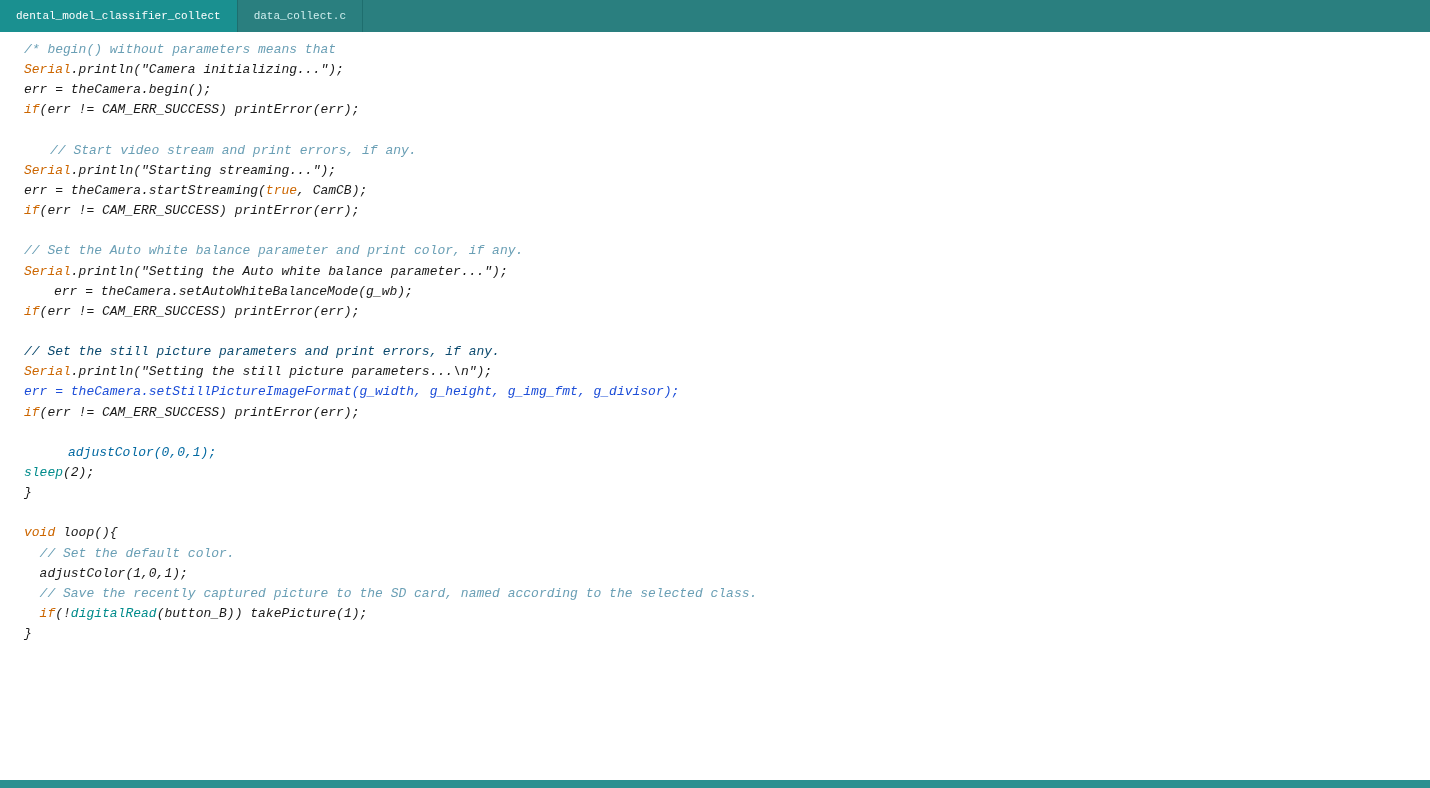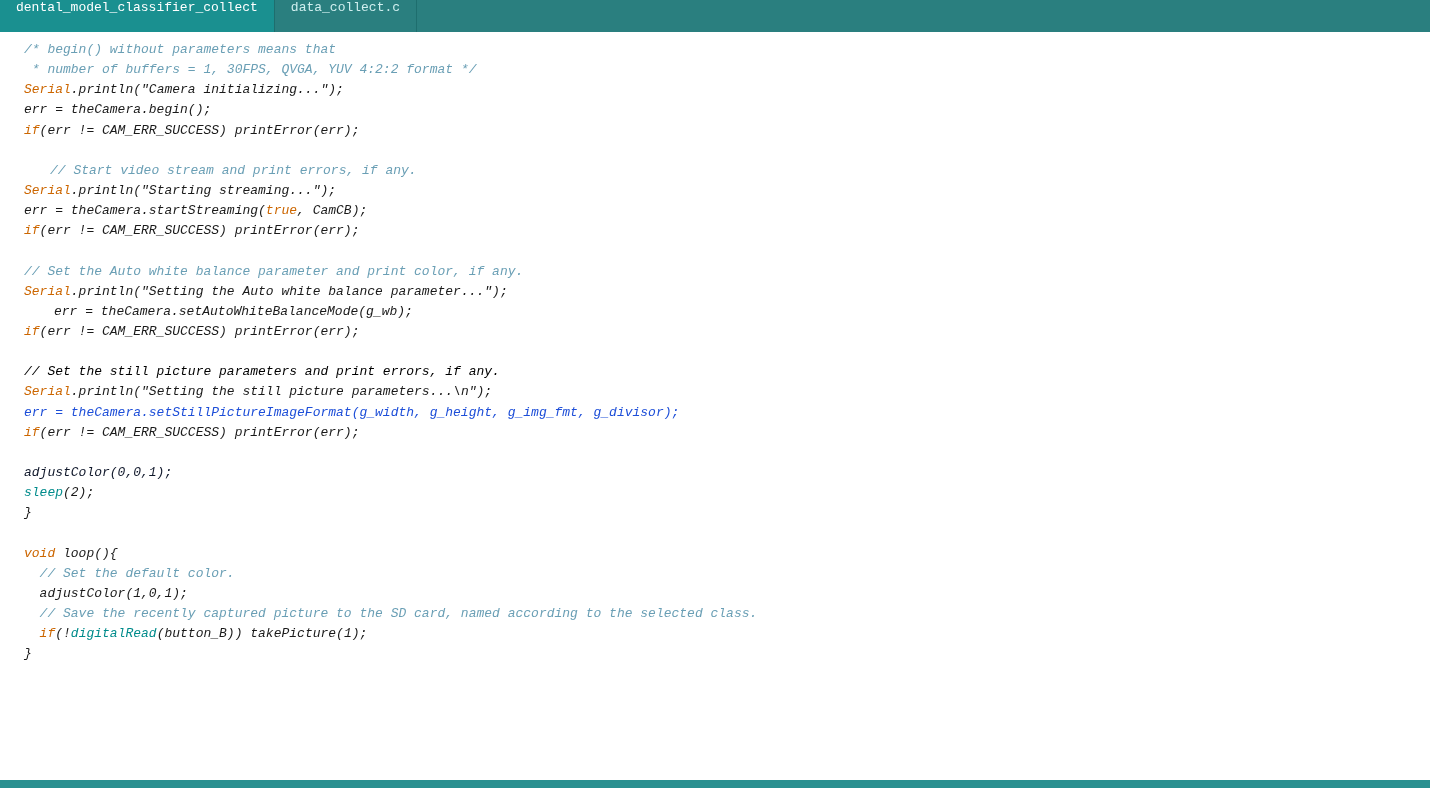--- a/index.html
+++ b/index.html
@@ -19,23 +19,24 @@
 
     .tab-bar {
       display: flex;
       background: #2a7f7f;
       height: 32px;
       align-items: stretch;
     }
 
     .tab {
       display: flex;
+      align-items: center;
       padding: 0 16px;
       cursor: pointer;
-      font-size: 13px;
+      font-size: 11px;
       color: #ffffff;
       font-family: 'Courier New', Courier, monospace;
       border-right: 1px solid #1e6e6e;
       user-select: none;
     }
 
     .tab.active {
       background: #1a9090;
       color: #ffffff;
     }
@@ -79,41 +80,40 @@
   <div class="tab active">
     <span>dental_model_classifier_collect</span>
   </div>
   <div class="tab inactive">
     <span>data_collect.c</span>
   </div>
 </div>
 
 <div class="code-area" id="code-container">
 <span class="code-line"><span style="color: rgb(106, 159, 181);">/* begin() without parameters means that</span></span>
-    <span class="code-line"><span style="color: rgb(106, 159, 181);"> * number of buffers = 1, 30FPS, QVGA, YUV 4:2:2 format */</span></span>
     <span class="code-line"><span style="color: rgb(204, 102, 0);">Serial</span><span style="color: rgb(26, 26, 26);">.println("Camera initializing...");</span></span>
     <span class="code-line"><span style="color: rgb(26, 26, 26);">err = theCamera.begin();</span></span>
     <span class="code-line"><span style="color: rgb(204, 102, 0);">if</span><span style="color: rgb(26, 26, 26);">(err != CAM_ERR_SUCCESS) printError(err);</span></span>
     <span class="code-line">&nbsp;</span>
     <span class="code-line"><span style="color: rgb(106, 159, 181); margin-left: 26px;">// Start video stream and print errors, if any.</span></span>
     <span class="code-line"><span style="color: rgb(204, 102, 0);">Serial</span><span style="color: rgb(26, 26, 26);">.println("Starting streaming...");</span></span>
     <span class="code-line"><span style="color: rgb(26, 26, 26);">err = theCamera.startStreaming(</span><span style="color: rgb(204, 102, 0);">true</span><span style="color: rgb(26, 26, 26);">, CamCB);</span></span>
     <span class="code-line"><span style="color: rgb(204, 102, 0);">if</span><span style="color: rgb(26, 26, 26);">(err != CAM_ERR_SUCCESS) printError(err);</span></span>
     <span class="code-line">&nbsp;</span>
     <span class="code-line"><span style="color: rgb(106, 159, 181);">// Set the Auto white balance parameter and print color, if any.</span></span>
     <span class="code-line"><span style="color: rgb(204, 102, 0);">Serial</span><span style="color: rgb(26, 26, 26);">.println("Setting the Auto white balance parameter...");</span></span>
     <span class="code-line"><span style="color: rgb(26, 26, 26); margin-left: 30px;">err = theCamera.setAutoWhiteBalanceMode(g_wb);</span></span>
     <span class="code-line"><span style="color: rgb(204, 102, 0);">if</span><span style="color: rgb(26, 26, 26);">(err != CAM_ERR_SUCCESS) printError(err);</span></span>
     <span class="code-line">&nbsp;</span>
-    <span class="code-line"><span style="color: #000000;">// Set the still picture parameters and print errors, if any.</span></span>
+    <span class="code-line"><span style="color: #0c4a6e;">// Set the still picture parameters and print errors, if any.</span></span>
     <span class="code-line"><span style="color: rgb(204, 102, 0);">Serial</span><span style="color: rgb(26, 26, 26);">.println("Setting the still picture parameters...\n");</span></span>
     <span class="code-line"><span style="color: #1d4ed8; margin-top: 16px;">err = theCamera.setStillPictureImageFormat(g_width, g_height, g_img_fmt, g_divisor);</span></span>
     <span class="code-line"><span style="color: rgb(204, 102, 0);">if</span><span style="color: rgb(26, 26, 26);">(err != CAM_ERR_SUCCESS) printError(err);</span></span>
     <span class="code-line">&nbsp;</span>
-    <span class="code-line"><span style="color: #0f172a;">adjustColor(0,0,1);</span></span>
+    <span class="code-line"><span style="color: #0369a1; margin-left: 44px;">adjustColor(0,0,1);</span></span>
     <span class="code-line"><span style="color: rgb(0, 139, 139);">sleep</span><span style="color: rgb(26, 26, 26);">(2);</span></span>
     <span class="code-line"><span style="color: rgb(26, 26, 26);">}</span></span>
     <span class="code-line">&nbsp;</span>
     <span class="code-line"><span style="color: rgb(204, 102, 0);">void</span><span style="color: rgb(26, 26, 26);"> loop(){</span></span>
     <span class="code-line"><span style="color: rgb(106, 159, 181);">  // Set the default color.</span></span>
     <span class="code-line"><span style="color: rgb(26, 26, 26);">  adjustColor(1,0,1);</span></span>
     <span class="code-line"><span style="color: rgb(106, 159, 181);">  // Save the recently captured picture to the SD card, named according to the selected class.</span></span>
     <span class="code-line"><span style="color: rgb(26, 26, 26);">  </span><span style="color: rgb(204, 102, 0);">if</span><span style="color: rgb(26, 26, 26);">(!</span><span style="color: rgb(0, 139, 139);">digitalRead</span><span style="color: rgb(26, 26, 26);">(button_B)) takePicture(1);</span></span>
     <span class="code-line"><span style="color: rgb(26, 26, 26);">}</span></span>
   </div>

